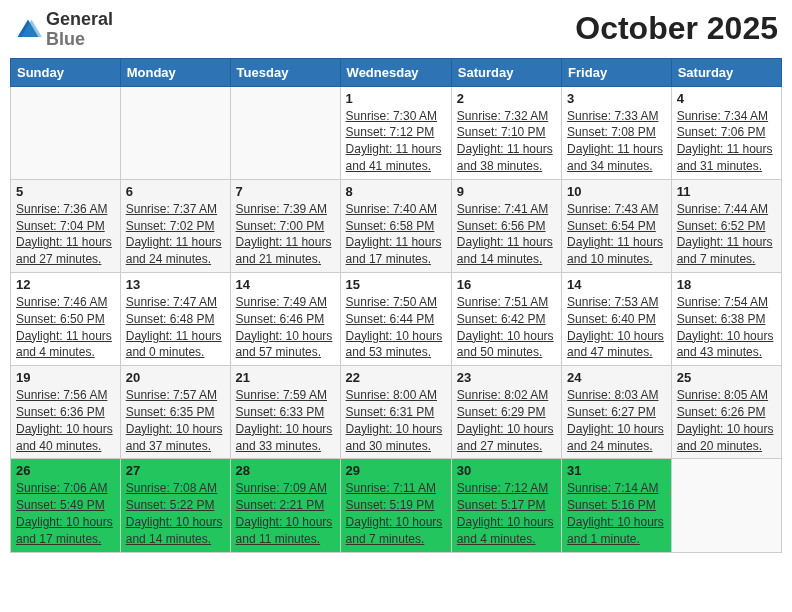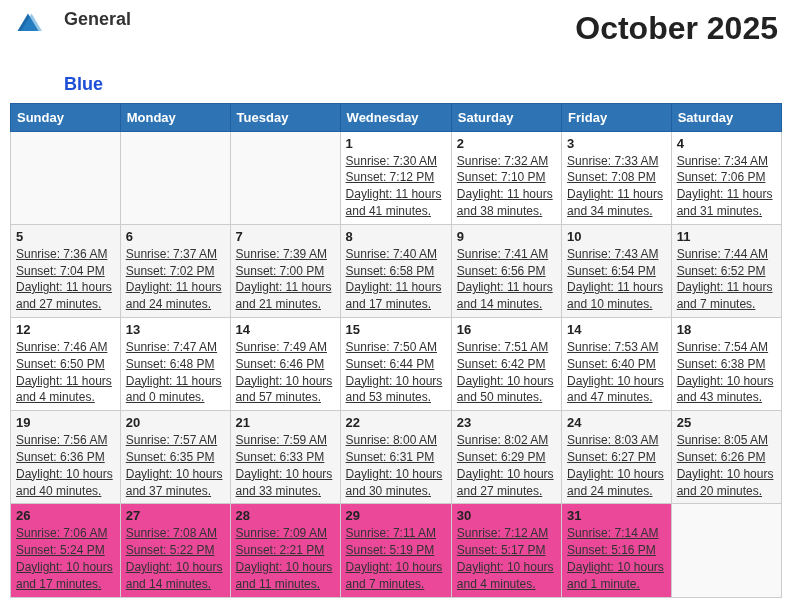--- a/index.html
+++ b/index.html
@@ -12,31 +12,32 @@
     }
     .header {
       display: flex;
       justify-content: space-between;
       align-items: flex-start;
       margin-bottom: 8px;
       padding: 0 4px;
     }
     .logo {
       display: flex;
-      gap: 22px;
+      align-items: center;
+      gap: 4px;
     }
     .logo-text {
       display: flex;
       flex-direction: column;
       font-size: 18px;
       font-weight: bold;
       line-height: 1.1;
     }
     .logo-general { color: #333; }
-    .logo-blue { color: #1d4ed8; margin-top: 45px; }
+    .logo-blue { color: #737373; }
     .logo-icon {
       width: 28px;
       height: 28px;
     }
     .title-block {
       text-align: right;
     }
     .month-title {
       font-size: 32px;
       font-weight: bold;
@@ -80,21 +81,21 @@
       color: #222;
       margin-bottom: 2px;
     }
     .day-info {
       font-size: 12px;
       color: #333;
       line-height: 1.4;
       text-decoration: underline;
     }
     .last-row td {
-      background: #ec4899;
+      background: #22c55e;
     }
   </style>
 </head>
 <body>
 
 <div class="header">
   <div class="logo">
     <svg class="logo-icon" viewBox="0 0 32 32">
       <polygon points="16,4 28,24 4,24" fill="#1a6aad"></polygon>
       <polygon points="20,4 32,24 8,24" fill="#2e8fd4" opacity="0.5"></polygon>
@@ -280,21 +281,21 @@
           <div class="day-num">25</div>
           <div class="day-info">Sunrise: 8:05 AM
 Sunset: 6:26 PM
 Daylight: 10 hours and 20 minutes.</div>
         </td>
       </tr>
       <tr class="last-row">
         <td>
           <div class="day-num">26</div>
           <div class="day-info">Sunrise: 7:06 AM
-Sunset: 5:24 PM
+Sunset: 5:49 PM
 Daylight: 10 hours and 17 minutes.</div>
         </td>
         <td>
           <div class="day-num">27</div>
           <div class="day-info">Sunrise: 7:08 AM
 Sunset: 5:22 PM
 Daylight: 10 hours and 14 minutes.</div>
         </td>
         <td>
           <div class="day-num">28</div>

